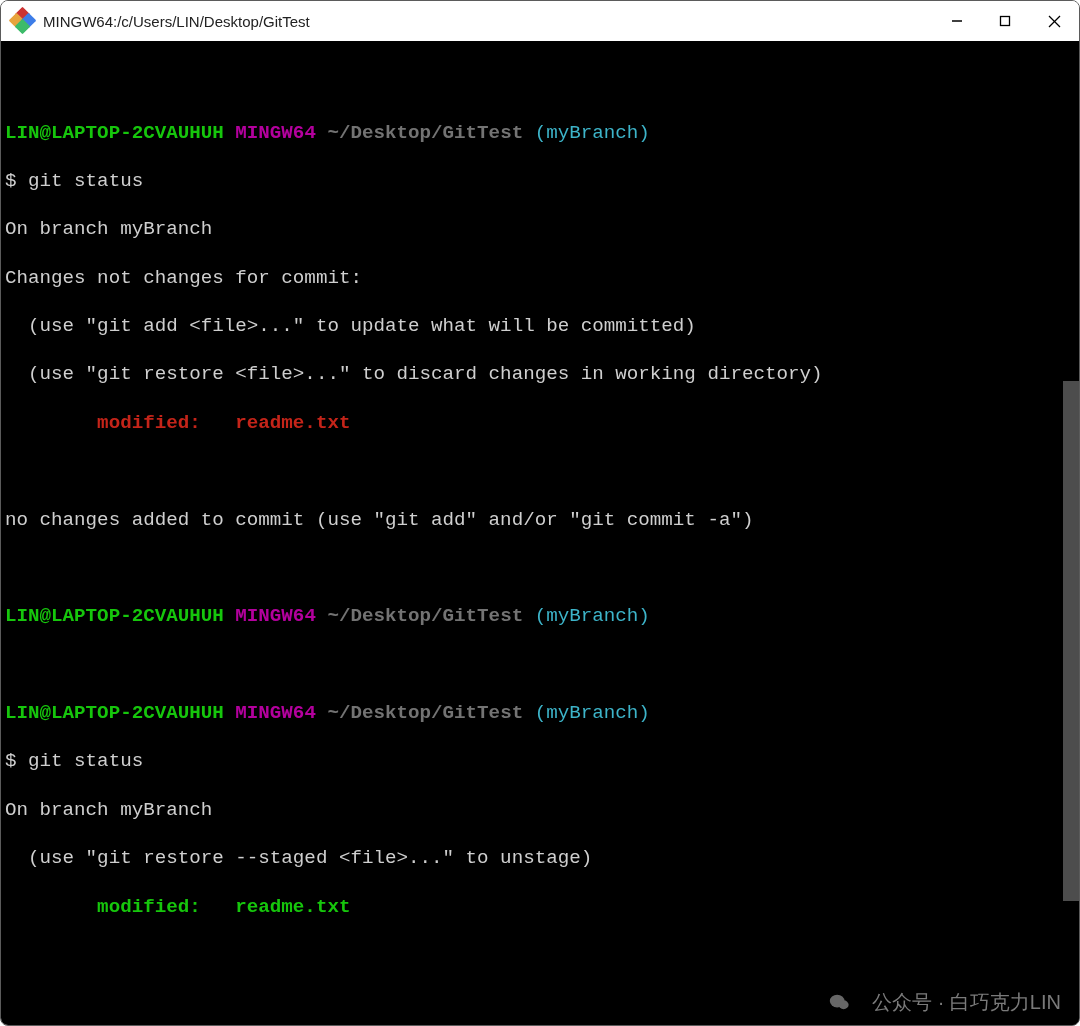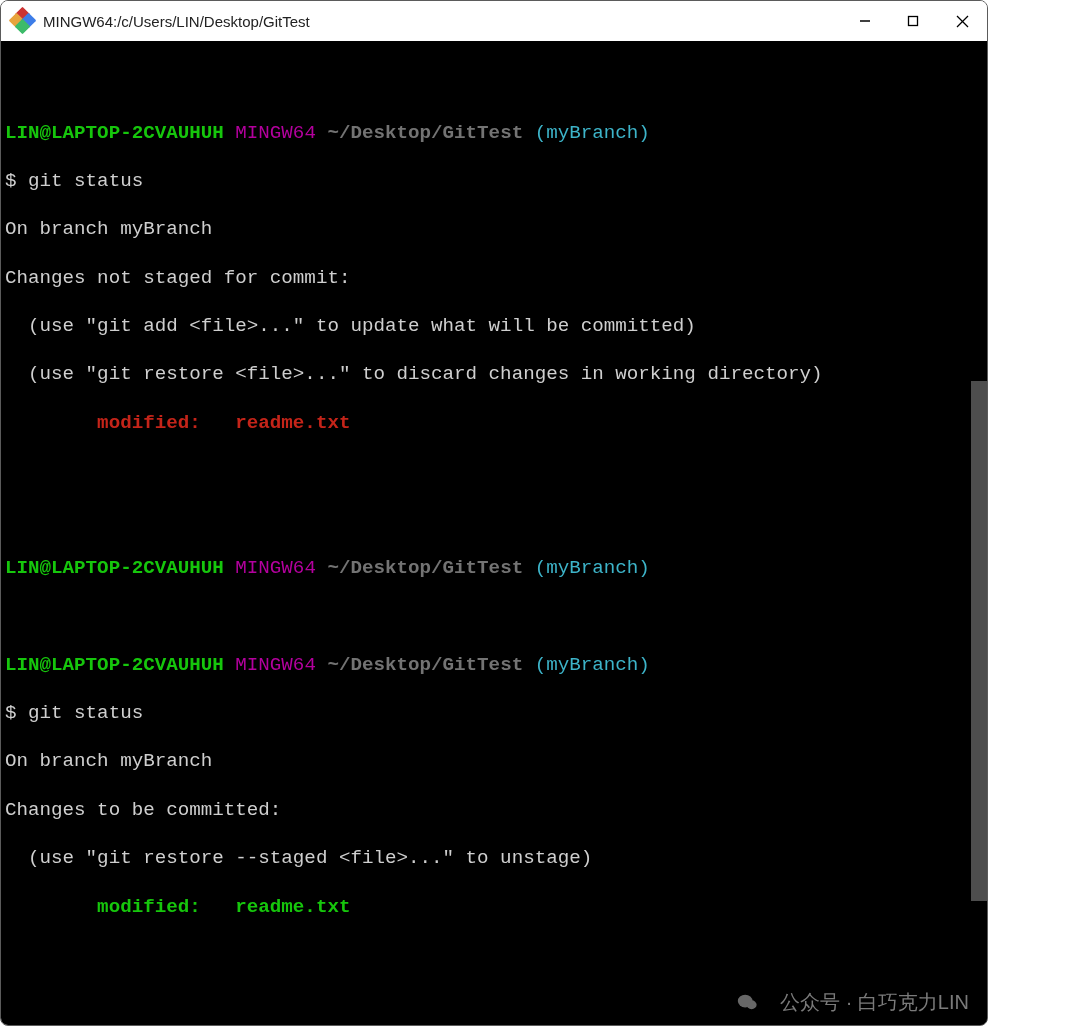--- a/index.html
+++ b/index.html
@@ -2,21 +2,21 @@
 <html><head>
 <meta charset="utf-8">
 <style>
   html, body {
     margin: 0;
     padding: 0;
     background: #fff;
     height: 100%;
   }
   .window {
-    width: 988px;
+    width: 1080px;
     height: 1026px;
     box-sizing: border-box;
     border: 1px solid #5b5b5b;
     border-radius: 8px;
     background: #fff;
     display: flex;
     flex-direction: column;
     overflow: hidden;
     font-family: "Segoe UI", Arial, sans-serif;
     position: relative;
@@ -90,21 +90,21 @@
   .terminal .scroll-thumb {
     position: absolute;
     right: 0;
     width: 16px;
     top: 340px;
     height: 520px;
     background: #4d4d4d;
     border-radius: 0;
   }
   .green   { color: #16c60c; font-weight: 700;}
-  .magenta { color: #b4009e; font-weight: 400;}
+  .magenta { color: #b4009e; font-weight: 700;}
   .yellow  { color: #737373; font-weight: 600;}
   .cyan    { color: #3db4c9; font-weight: 400;}
   .red     { color: #c42419; font-weight: 600;}
   .bgreen  { color: #16c60c; font-weight:600;}
   .term-line{ display:block; }
   .watermark {
     position: absolute;
     right: 18px;
     bottom: 10px;
     color: #888;
@@ -148,32 +148,32 @@
           </svg>
       </div>
     </div>
   </div>
 
   <div class="terminal">
 <span class="term-line"> </span>
 <span class="term-line"><span class="green">LIN@LAPTOP-2CVAUHUH</span> <span class="magenta">MINGW64</span> <span class="yellow">~/Desktop/GitTest</span> <span class="cyan">(myBranch)</span></span>
 <span class="term-line"><span>$ </span><span>git status</span></span>
 <span class="term-line">On branch myBranch</span>
-<span class="term-line">Changes not staged for commit:</span>
+<span class="term-line">Changes not changes for commit:</span>
 <span class="term-line">  (use "git add &lt;file&gt;..." to update what will be committed)</span>
 <span class="term-line">  (use "git restore &lt;file&gt;..." to discard changes in working directory)</span>
 <span class="term-line red">        modified:   readme.txt</span>
 <span class="term-line"> </span>
+<span class="term-line">no changes added to commit (use "git add" and/or "git commit -a")</span>
 <span class="term-line"> </span>
 <span class="term-line"><span class="green">LIN@LAPTOP-2CVAUHUH</span> <span class="magenta">MINGW64</span> <span class="yellow">~/Desktop/GitTest</span> <span class="cyan">(myBranch)</span></span>
 <span class="term-line"> </span>
 <span class="term-line"><span class="green">LIN@LAPTOP-2CVAUHUH</span> <span class="magenta">MINGW64</span> <span class="yellow">~/Desktop/GitTest</span> <span class="cyan">(myBranch)</span></span>
 <span class="term-line"><span>$ </span><span>git status</span></span>
 <span class="term-line">On branch myBranch</span>
-<span class="term-line">Changes to be committed:</span>
 <span class="term-line">  (use "git restore --staged &lt;file&gt;..." to unstage)</span>
 <span class="term-line bgreen">        modified:   readme.txt</span>
 
 
 
 
 
 
 
 

